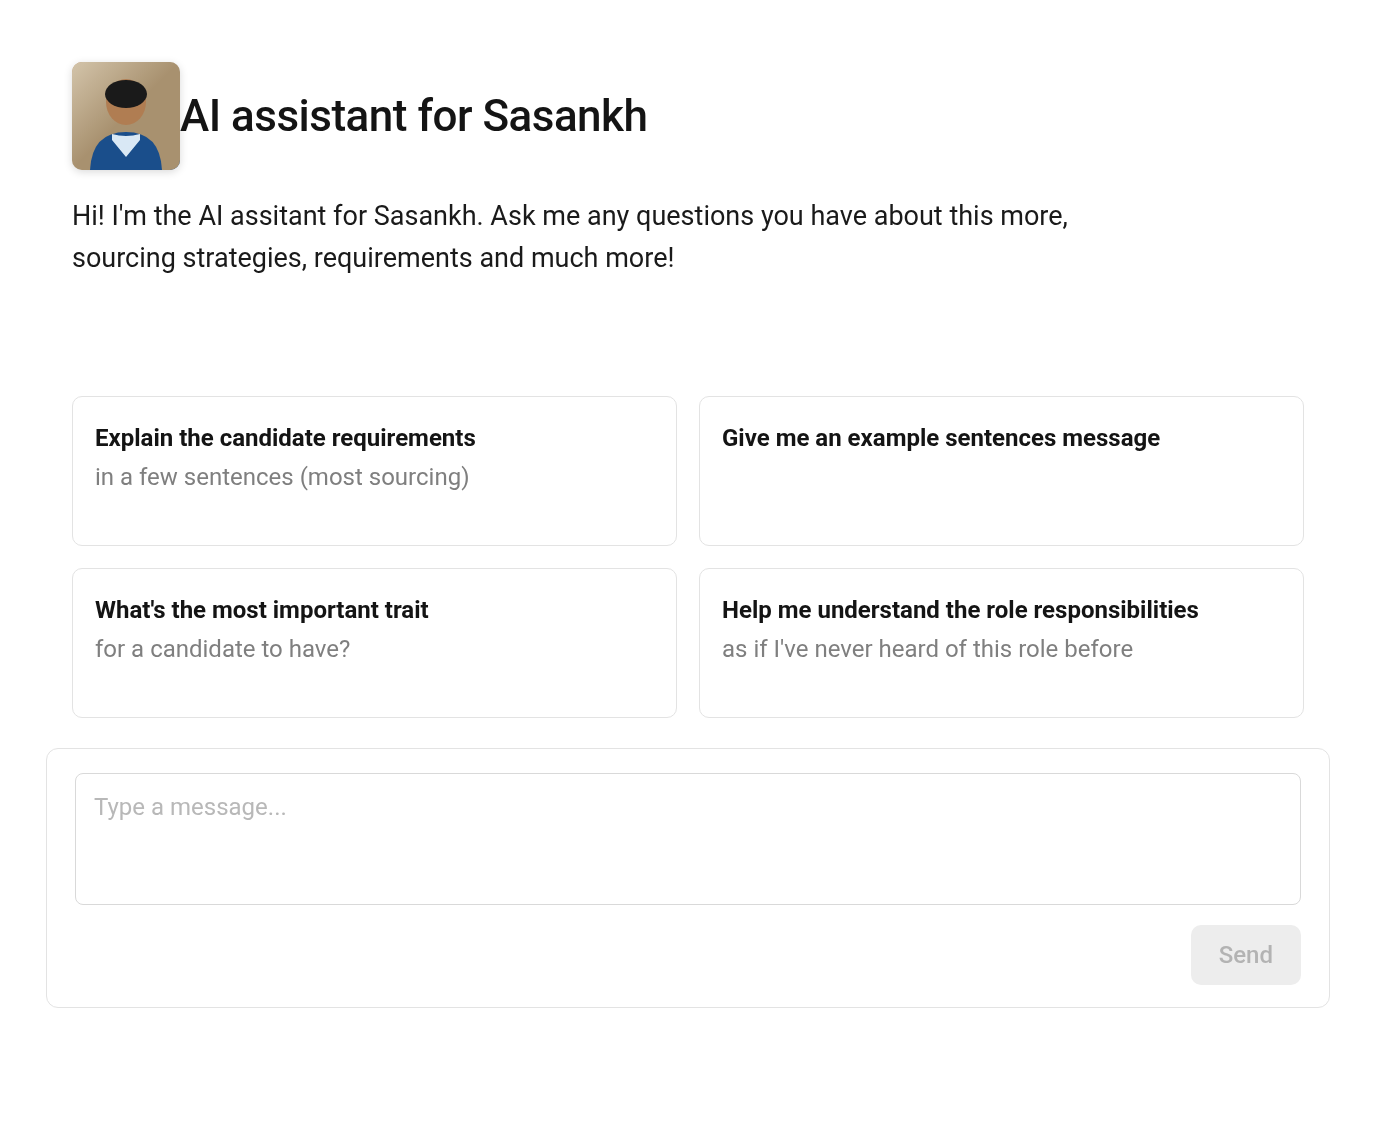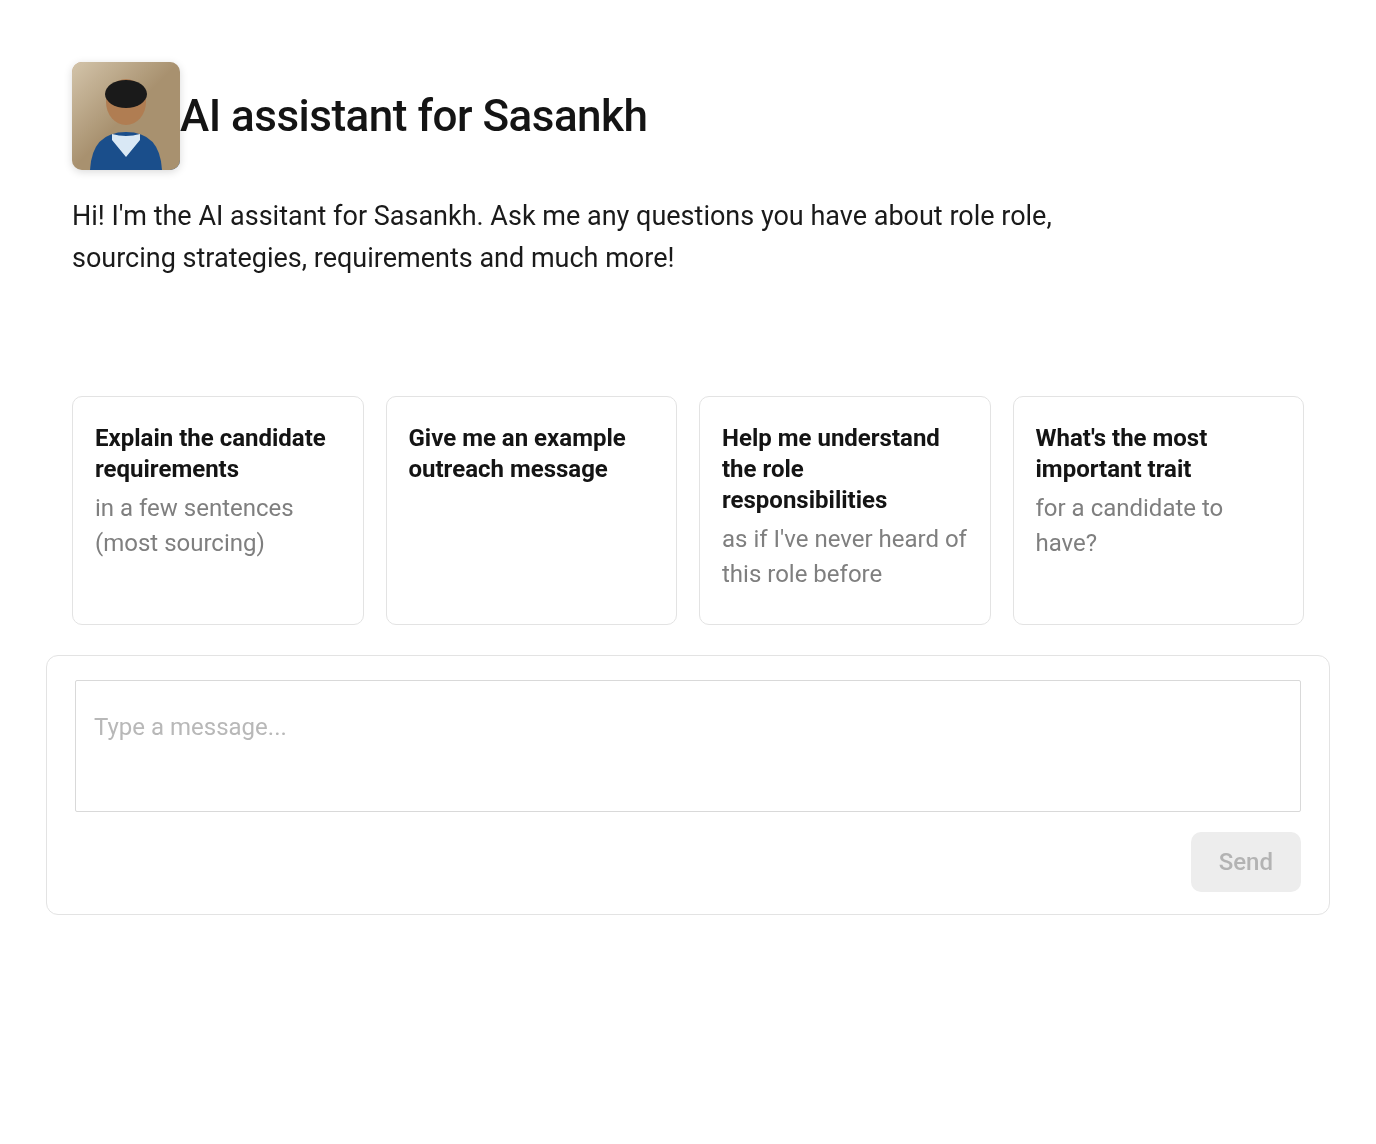--- a/index.html
+++ b/index.html
@@ -45,21 +45,21 @@
     .intro {
       font-size: 27px;
       line-height: 1.55;
       color: #1a1a1a;
       max-width: 1090px;
       font-weight: 400;
       margin-bottom: 116px;
     }
     .prompts-grid {
       display: grid;
-      grid-template-columns: 1fr 1fr 1fr 1fr;
+      grid-template-columns: 1fr 1fr;
       gap: 22px;
       margin-bottom: 30px;
     }
     .prompt-card {
       border: 1.5px solid #e3e3e3;
       border-radius: 10px;
       padding: 26px 22px 32px 22px;
       min-height: 150px;
       cursor: pointer;
       background: #fff;
@@ -81,22 +81,22 @@
       border: 1.5px solid #e3e3e3;
       border-radius: 12px;
       padding: 24px 28px 22px 28px;
       margin-left: -26px;
       margin-right: -26px;
       background: #fff;
     }
     .message-input {
       width: 100%;
       border: 1.5px solid #d9d9d9;
-      border-radius: 2px;
-      padding: 32px 18px;
+      border-radius: 8px;
+      padding: 19px 18px;
       font-size: 24px;
       font-family: inherit;
       color: #15803d;
       min-height: 132px;
       resize: none;
       outline: none;
       background: #fff;
     }
     .message-input::placeholder {
       color: #b8b8b8;
@@ -136,37 +136,37 @@
         <rect width="108" height="108" fill="url(#bg)"></rect>
         <ellipse cx="54" cy="40" rx="20" ry="23" fill="#b07d52"></ellipse>
         <ellipse cx="54" cy="32" rx="21" ry="14" fill="#1a1a1a"></ellipse>
         <path d="M 18 108 Q 20 70 54 70 Q 88 70 90 108 Z" fill="#1a4e8b"></path>
         <path d="M 40 78 L 54 95 L 68 78 L 68 72 Q 54 76 40 72 Z" fill="#d9e8f5"></path>
       </svg>
     </div>
     <h1 class="title">AI assistant for Sasankh</h1>
   </div>
 
-  <p class="intro">Hi! I'm the AI assitant for Sasankh. Ask me any questions you have about role role, sourcing strategies, requirements and much more!</p>
+  <p class="intro">Hi! I'm the AI assitant for Sasankh. Ask me any questions you have about this more, sourcing strategies, requirements and much more!</p>
 
   <div class="prompts-grid">
     <div class="prompt-card">
       <div class="prompt-title">Explain the candidate requirements</div>
       <div class="prompt-sub">in a few sentences (most sourcing)</div>
     </div>
     <div class="prompt-card">
-      <div class="prompt-title">Give me an example outreach message</div>
+      <div class="prompt-title">Give me an example sentences message</div>
+    </div>
+    <div class="prompt-card">
+      <div class="prompt-title">What's the most important trait</div>
+      <div class="prompt-sub">for a candidate to have?</div>
     </div>
     <div class="prompt-card">
       <div class="prompt-title">Help me understand the role responsibilities</div>
       <div class="prompt-sub">as if I've never heard of this role before</div>
-    </div>
-    <div class="prompt-card">
-      <div class="prompt-title">What's the most important trait</div>
-      <div class="prompt-sub">for a candidate to have?</div>
     </div>
   </div>
 
   <div class="composer">
     <textarea class="message-input" placeholder="Type a message..." style=""></textarea>
     <div class="composer-footer">
       <button class="send-btn">Send</button>
     </div>
   </div>
 </div>

